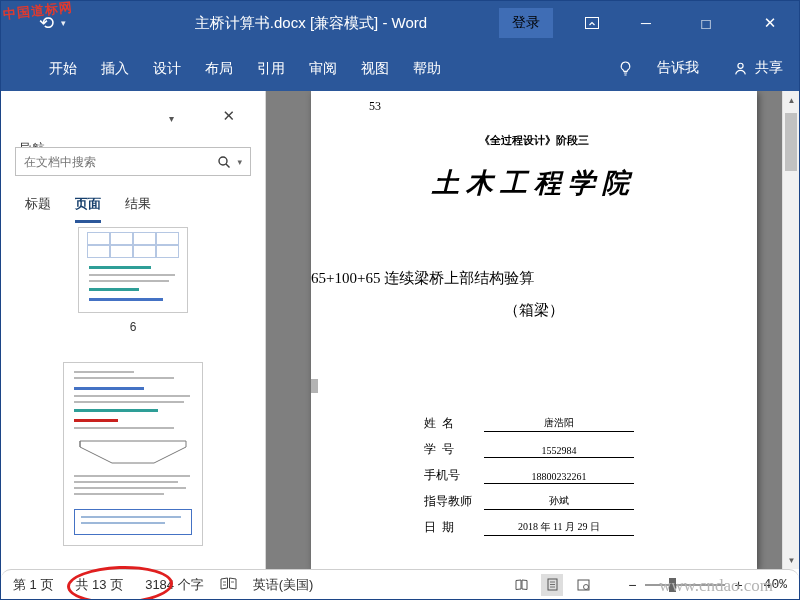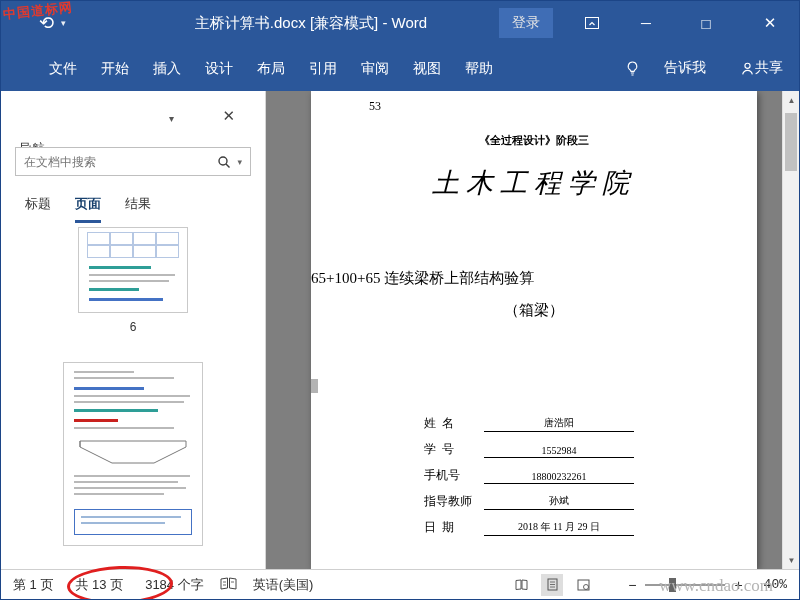--- a/index.html
+++ b/index.html
@@ -6,34 +6,34 @@
   .window{position:relative;width:800px;height:600px;border:1px solid #1c4587;background:#fff;
     overflow:hidden;font-family:"Liberation Sans","DejaVu Sans",sans-serif;box-sizing:border-box;}
 
   
   .titlebar{position:absolute;top:0;left:0;right:0;height:44px;background:#2b579a;}
   .qat{position:absolute;left:38px;top:0;height:44px;display:flex;align-items:center;gap:7px;color:#fff;}
   .undo-glyph{font-size:18px;line-height:1;}
   .small-caret{font-size:9px;opacity:.9;}
   .title-text{position:absolute;left:150px;top:0;width:320px;height:44px;line-height:44px;
     text-align:center;color:#fff;font-size:15px;white-space:nowrap;}
-  .signin{position:absolute;left:498px;top:7px;width:54px;height:30px;background:#3f6db5;color:#e5e5e5;
+  .signin{position:absolute;left:498px;top:7px;width:54px;height:30px;background:#3f6db5;color:#000000;
     font-size:14px;display:flex;align-items:center;justify-content:center;cursor:pointer;}
   .ribbon-opt{position:absolute;left:574px;top:0;width:34px;height:44px;display:flex;align-items:center;justify-content:center;}
   .win-btn{position:absolute;top:0;height:44px;color:#fff;display:flex;align-items:center;justify-content:center;font-size:14px;}
   .btn-min{left:626px;width:38px;}
   .btn-max{left:686px;width:38px;font-size:15px;}
   .btn-close{left:746px;width:46px;font-size:15px;}
 
   
   .ribbon{position:absolute;top:44px;left:0;right:0;height:46px;background:#2b579a;display:flex;
     align-items:center;color:#fff;padding:0 16px 0 36px;box-sizing:border-box;}
   .rtab{padding:0 12px;font-size:14px;line-height:46px;cursor:pointer;white-space:nowrap;}
   .tellme{margin-left:auto;display:flex;align-items:center;gap:24px;font-size:14px;cursor:pointer;white-space:nowrap;}
-  .share{margin-left:34px;display:flex;align-items:center;font-size:14px;cursor:pointer;white-space:nowrap;}
+  .share{margin-left:34px;display:flex;align-items:center;gap:7px;font-size:14px;cursor:pointer;white-space:nowrap;}
 
   
   .nav-pane{position:absolute;top:90px;left:0;width:265px;bottom:30px;background:#fff;
     border-right:1px solid #d6d6d6;box-sizing:border-box;overflow:hidden;}
   .nav-title{position:absolute;left:18px;top:12px;font-size:13px;color:#3b3b3b;margin-top:37px;}
   .nav-title-caret{position:absolute;left:168px;top:22px;font-size:10px;color:#555;cursor:pointer;}
   .nav-close{position:absolute;right:30px;top:16px;font-size:15px;color:#444;cursor:pointer;}
   .nav-search{position:absolute;left:14px;right:14px;top:56px;height:27px;border:1px solid #bfbfbf;
     display:flex;align-items:center;background:#fff;}
   .nav-search input{flex:1;border:none;outline:none;font-size:12px;color:#444;padding:0 8px;
@@ -57,40 +57,40 @@
   .girder{position:absolute;left:14px;top:74px;}
   .blue-box{position:absolute;left:10px;right:10px;bottom:10px;height:24px;border:1px solid #4472c4;}
   .blue-box .tline{background:#9db8d9;}
 
   
   .doc-area{position:absolute;top:90px;left:265px;right:0;bottom:30px;background:#7f7f7f;overflow:hidden;}
   .page{position:absolute;left:45px;top:0;width:446px;height:100%;background:#fff;
     box-shadow:2px 2px 7px rgba(0,0,0,.4);font-family:"Liberation Serif","DejaVu Serif",serif;color:#000;}
   .pg-num{position:absolute;left:58px;top:8px;font-size:12px;}
   .pg-sub{position:absolute;left:0;right:0;top:42px;text-align:center;font-size:11px;font-weight:bold;}
-  .pg-school{position:absolute;left:0;right:0;top:74px;text-align:center;font-size:27px;font-weight:normal;
+  .pg-school{position:absolute;left:0;right:0;top:74px;text-align:center;font-size:27px;font-weight:bold;
     font-style:italic;letter-spacing:7px;}
   .pg-t1{position:absolute;left:0;right:0;top:178px;text-align:left;font-size:15px;}
   .pg-t2{position:absolute;left:0;right:0;top:210px;text-align:center;font-size:15px;}
   .anchor-block{position:absolute;left:0;top:288px;width:7px;height:14px;background:#b3b3b3;}
   .pg-form{position:absolute;left:113px;top:324px;}
   .form-row{display:flex;align-items:flex-end;margin-bottom:9px;}
   .form-label{font-size:12px;width:60px;white-space:pre;}
   .form-line{width:150px;border-bottom:1px solid #000;text-align:center;font-size:10px;padding-bottom:1px;}
 
   
   .scrollbar{position:absolute;top:0;right:0;bottom:0;width:17px;background:#f1f1f1;border-left:1px solid #e0e0e0;box-sizing:border-box;}
   .sb-arrow{position:absolute;left:0;width:17px;height:18px;display:flex;align-items:center;
     justify-content:center;font-size:8px;color:#606060;cursor:pointer;}
   .sb-up{top:0;} .sb-down{bottom:0;}
   .sb-thumb{position:absolute;left:2px;right:2px;top:22px;height:58px;background:#c1c1c1;cursor:grab;}
 
   
   .statusbar{position:absolute;left:0;right:0;bottom:0;height:30px;background:#fff;border-top:1px solid #cfcfcf;
-    display:flex;align-items:center;font-size:13px;color:#2e2e2e;padding:0 12px;box-sizing:border-box;}
+    display:flex;align-items:center;font-size:13px;color:#2e2e2e;padding:0 12px;box-sizing:border-box;border-radius:10px;}
   .sb-item{white-space:nowrap;cursor:pointer;}
   .gap22{margin-left:22px;} .gap16{margin-left:16px;}
   .view-icons{margin-left:auto;margin-right:34px;display:flex;align-items:center;gap:9px;}
   .view-btn{width:22px;height:22px;display:flex;align-items:center;justify-content:center;cursor:pointer;}
   .view-btn.active{background:#dedede;}
   .zoom-ctl{display:flex;align-items:center;gap:9px;}
   .zoom-track{position:relative;width:80px;height:2px;background:#9a9a9a;cursor:pointer;}
   .zoom-thumb{position:absolute;left:30%;top:-6px;width:7px;height:14px;background:#666;cursor:grab;}
   .zoom-glyph{font-size:14px;cursor:pointer;}
   .zoom-pct{margin-left:12px;cursor:pointer;font-family:Liberation Mono, monospace;}
@@ -120,21 +120,20 @@
         <rect x="1.5" y="2.5" width="13" height="11" fill="none" stroke="#ffffff" stroke-width="1"></rect>
         <path d="M5.5 10 L8 7.5 L10.5 10" fill="none" stroke="#ffffff" stroke-width="1.2"></path>
       </svg>
     </div>
     <div class="win-btn btn-min">─</div>
     <div class="win-btn btn-max">□</div>
     <div class="win-btn btn-close">✕</div>
   </div>
 
   <div class="ribbon">
-    <span class="rtab">文件</span>
     <span class="rtab">开始</span>
     <span class="rtab">插入</span>
     <span class="rtab">设计</span>
     <span class="rtab">布局</span>
     <span class="rtab">引用</span>
     <span class="rtab">审阅</span>
     <span class="rtab">视图</span>
     <span class="rtab">帮助</span>
     <span class="tellme">
       <svg width="15" height="15" viewBox="0 0 14 14">

